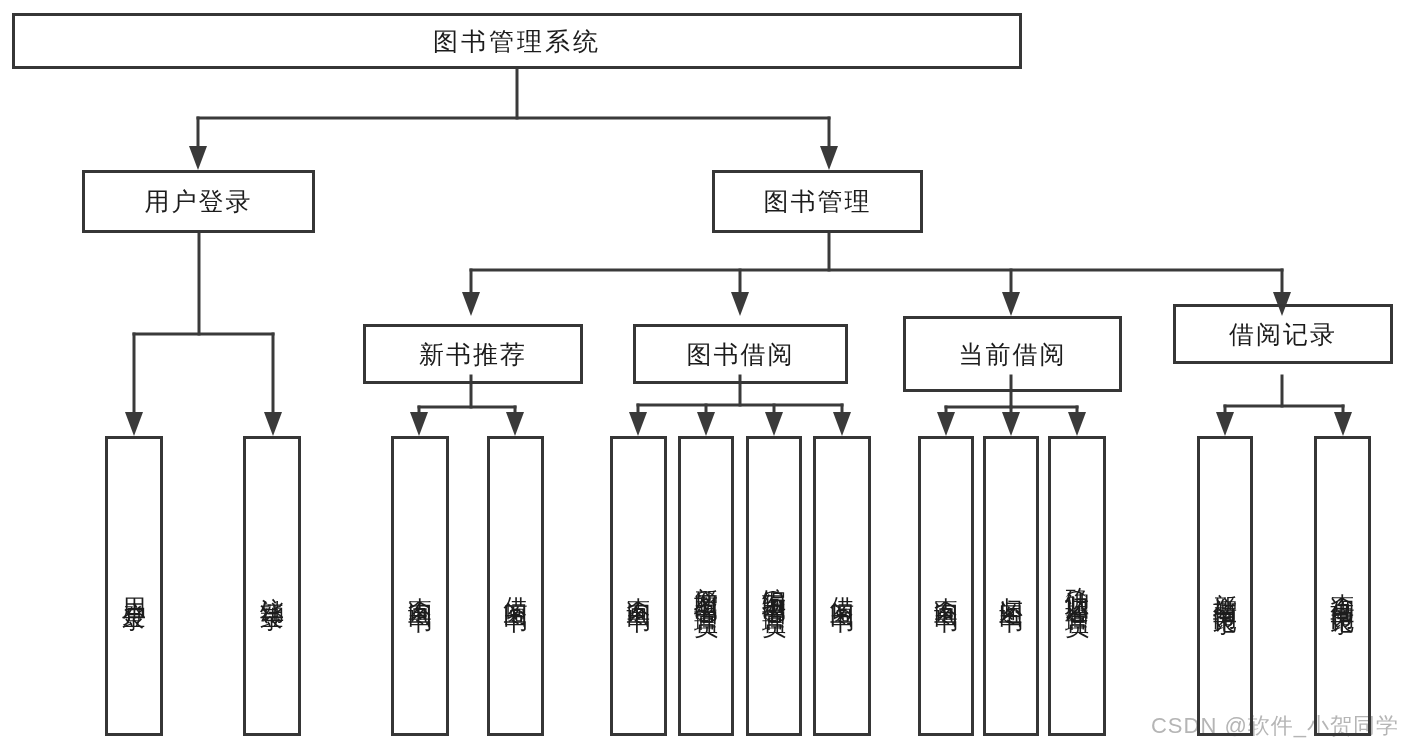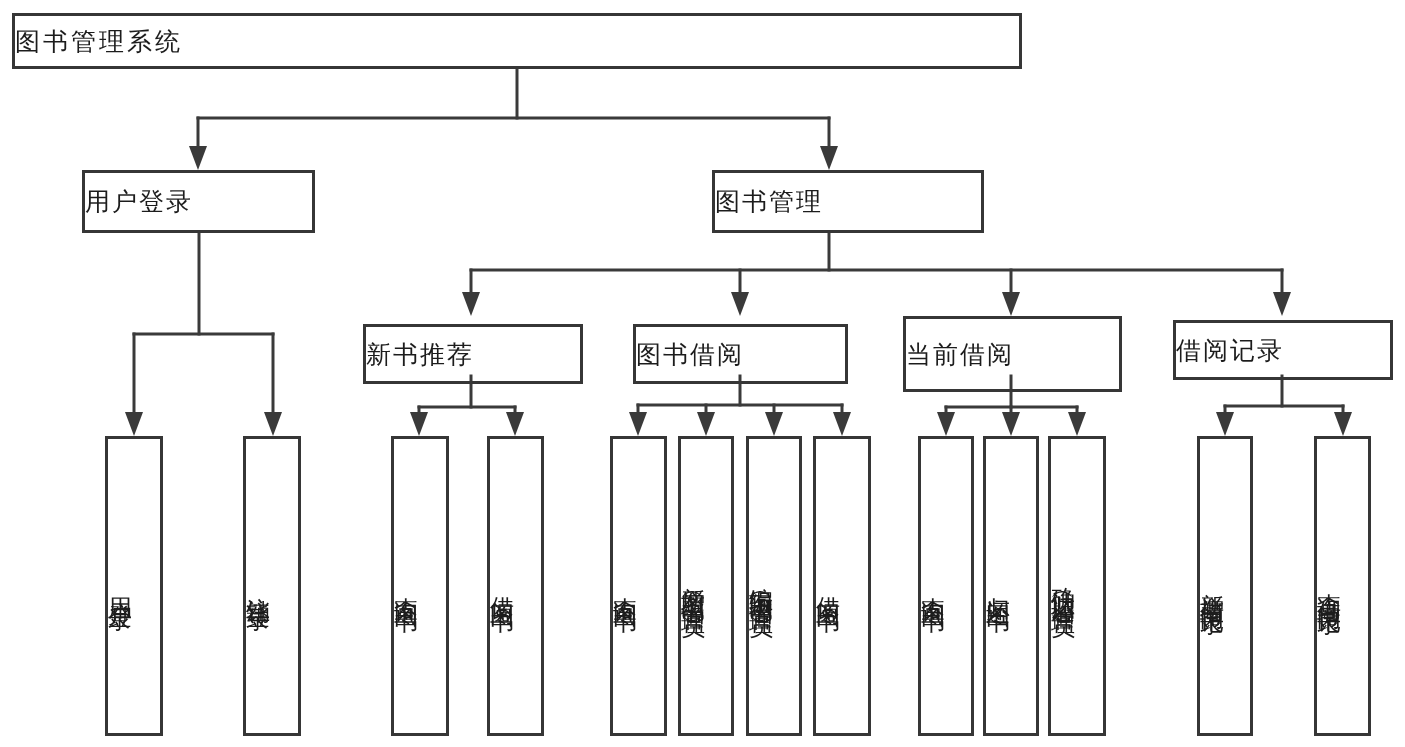--- a/index.html
+++ b/index.html
@@ -32,20 +32,21 @@
     fill: #3a3a3a;
     stroke: none;
   }
   .box {
     position: absolute;
     border: 3px solid #363636;
     background: transparent;
     box-sizing: border-box;
     display: flex;
     align-items: center;
+    justify-content: center;
     z-index: 2;
   }
   .hbox span {
     font-size: 25px;
     letter-spacing: 2px;
     white-space: nowrap;
     color: #1c1c1c;
   }
   .hbox.root span {
     letter-spacing: 3px;
@@ -69,20 +70,21 @@
     color: #b5b5b5;
     letter-spacing: 1px;
     white-space: nowrap;
   }
 </style>
 </head>
 <body>
 
 <div id="stage">
 
+  <div class="watermark">CSDN @软件_小贺同学</div>
 
   <svg class="connectors" width="1405" height="747" viewBox="0 0 1405 747">
     <g>
       <path d="M517,68 V118"></path>
       <path d="M198,118 H829"></path>
       <path d="M198,118 V149"></path>
       <polygon points="189,412 207,412 198,436" transform="translate(0,-266)"></polygon>
       <path d="M829,118 V149"></path>
       <polygon points="820,412 838,412 829,436" transform="translate(0,-266)"></polygon>
     </g>
@@ -146,34 +148,34 @@
     </g>
   </svg>
 
   <div class="box hbox root" style="left:12px;top:13px;width:1010px;height:56px">
     <span>图书管理系统</span>
   </div>
 
   <div class="box hbox" style="left:82px;top:170px;width:233px;height:63px">
     <span>用户登录</span>
   </div>
-  <div class="box hbox" style="left:712px;top:170px;width:272px;height:63px">
+  <div class="box hbox" style="left:712px;top:170px;width:211px;height:63px">
     <span>图书管理</span>
   </div>
 
   <div class="box hbox" style="left:363px;top:324px;width:220px;height:60px">
     <span>新书推荐</span>
   </div>
   <div class="box hbox" style="left:633px;top:324px;width:215px;height:60px">
     <span>图书借阅</span>
   </div>
   <div class="box hbox" style="left:903px;top:316px;width:219px;height:76px">
     <span>当前借阅</span>
   </div>
-  <div class="box hbox" style="left:1173px;top:320px;width:220px;height:60px">
+  <div class="box hbox" style="left:1173px;top:304px;width:220px;height:60px">
     <span>借阅记录</span>
   </div>
 
   <div class="box vbox" style="left:105px;top:436px;width:58px;height:300px">
     <span>用户登录</span>
   </div>
   <div class="box vbox" style="left:243px;top:436px;width:58px;height:300px">
     <span>注销登录</span>
   </div>
 

